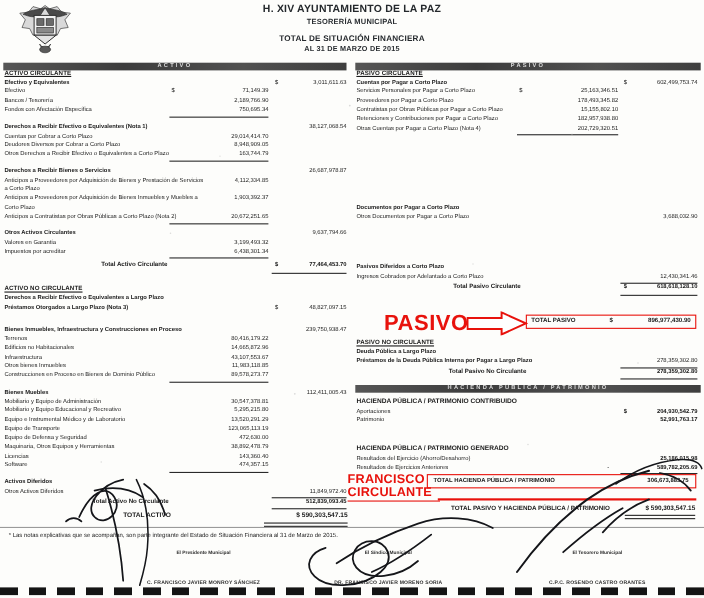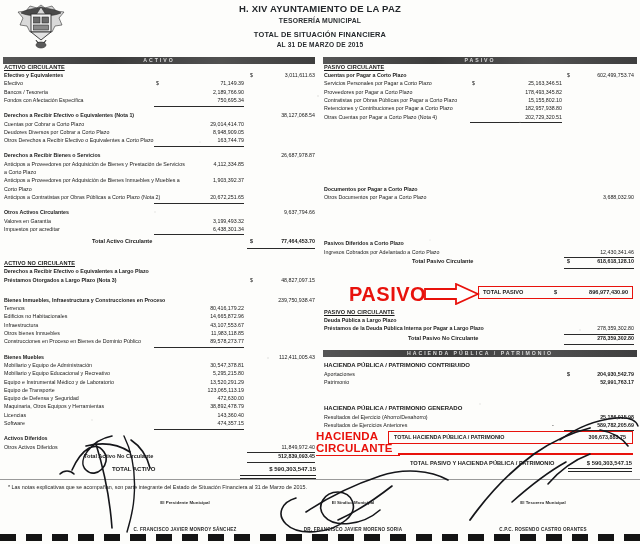--- a/index.html
+++ b/index.html
@@ -453,21 +453,21 @@
   </div>
 
   <div style="position:absolute;left:388px;top:431px;width:245px;height:13px;">
     <span style="position:absolute;left:6px;top:3.4px;font-size:5.4px;font-weight:bold;">TOTAL HACIENDA PÚBLICA / PATRIMONIO</span>
     <span style="position:absolute;left:174px;top:3.4px;font-size:5.4px;font-weight:bold;">-</span>
     <span style="position:absolute;left:182px;top:3.4px;width:56px;text-align:right;font-size:5.4px;font-weight:bold;">306,673,883.75</span>
   </div>
   <div class="box-hacienda"></div>
 
   <div class="ann-queb">
-    <div>HACIENDA</div>
+    <div>FRANCISCO</div>
     <div>CIRCULANTE</div>
   </div>
   <div class="redline" style="left:398px;top:453px;width:235px;"></div>
   <div class="redline" style="left:316px;top:454.5px;width:84px;"></div>
 
   <div style="position:absolute;left:388px;top:458px;width:248px;height:12px;">
     <span style="position:absolute;left:22px;top:2px;font-size:5.7px;font-weight:bold;">TOTAL PASIVO Y HACIENDA PÚBLICA / PATRIMONIO</span>
     <span style="position:absolute;left:180px;top:2px;width:64px;text-align:right;font-size:5.8px;font-weight:bold;">$ 590,303,547.15</span>
     <span class="dbl" style="left:180px;width:64px;top:10.2px;"></span>
   </div>

